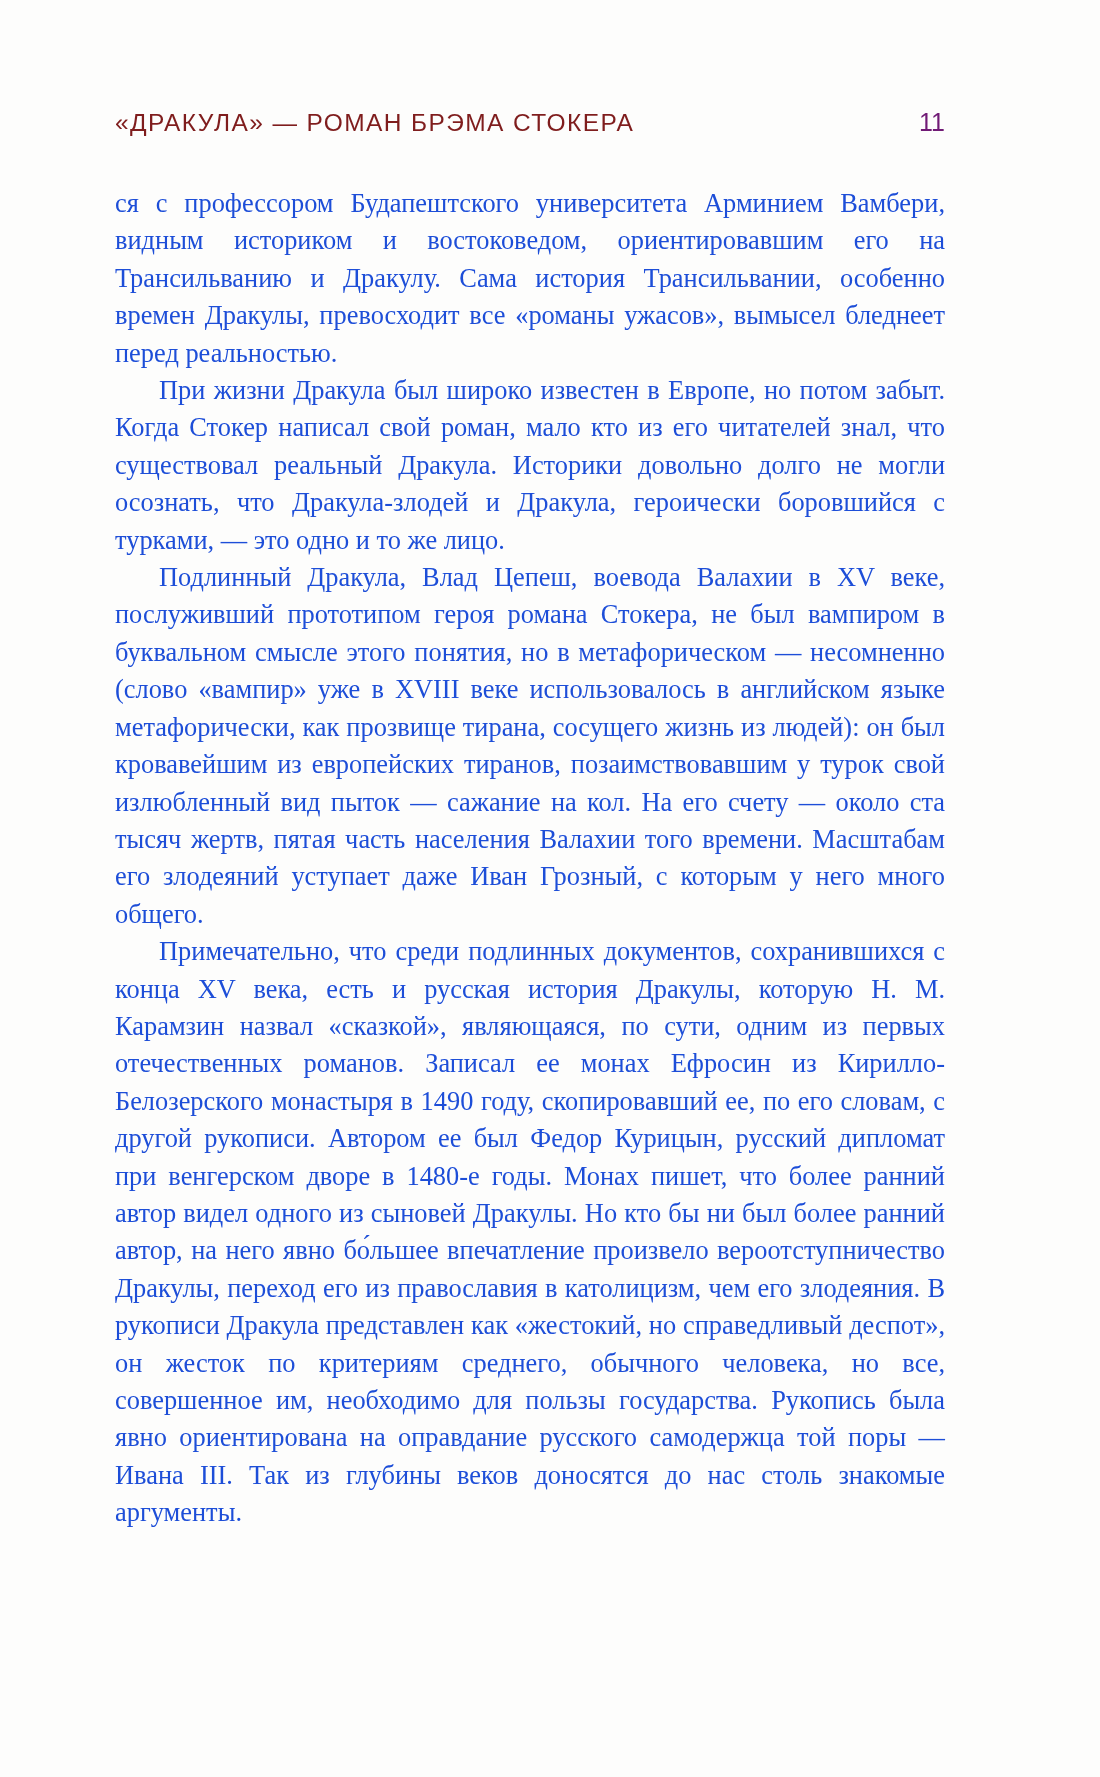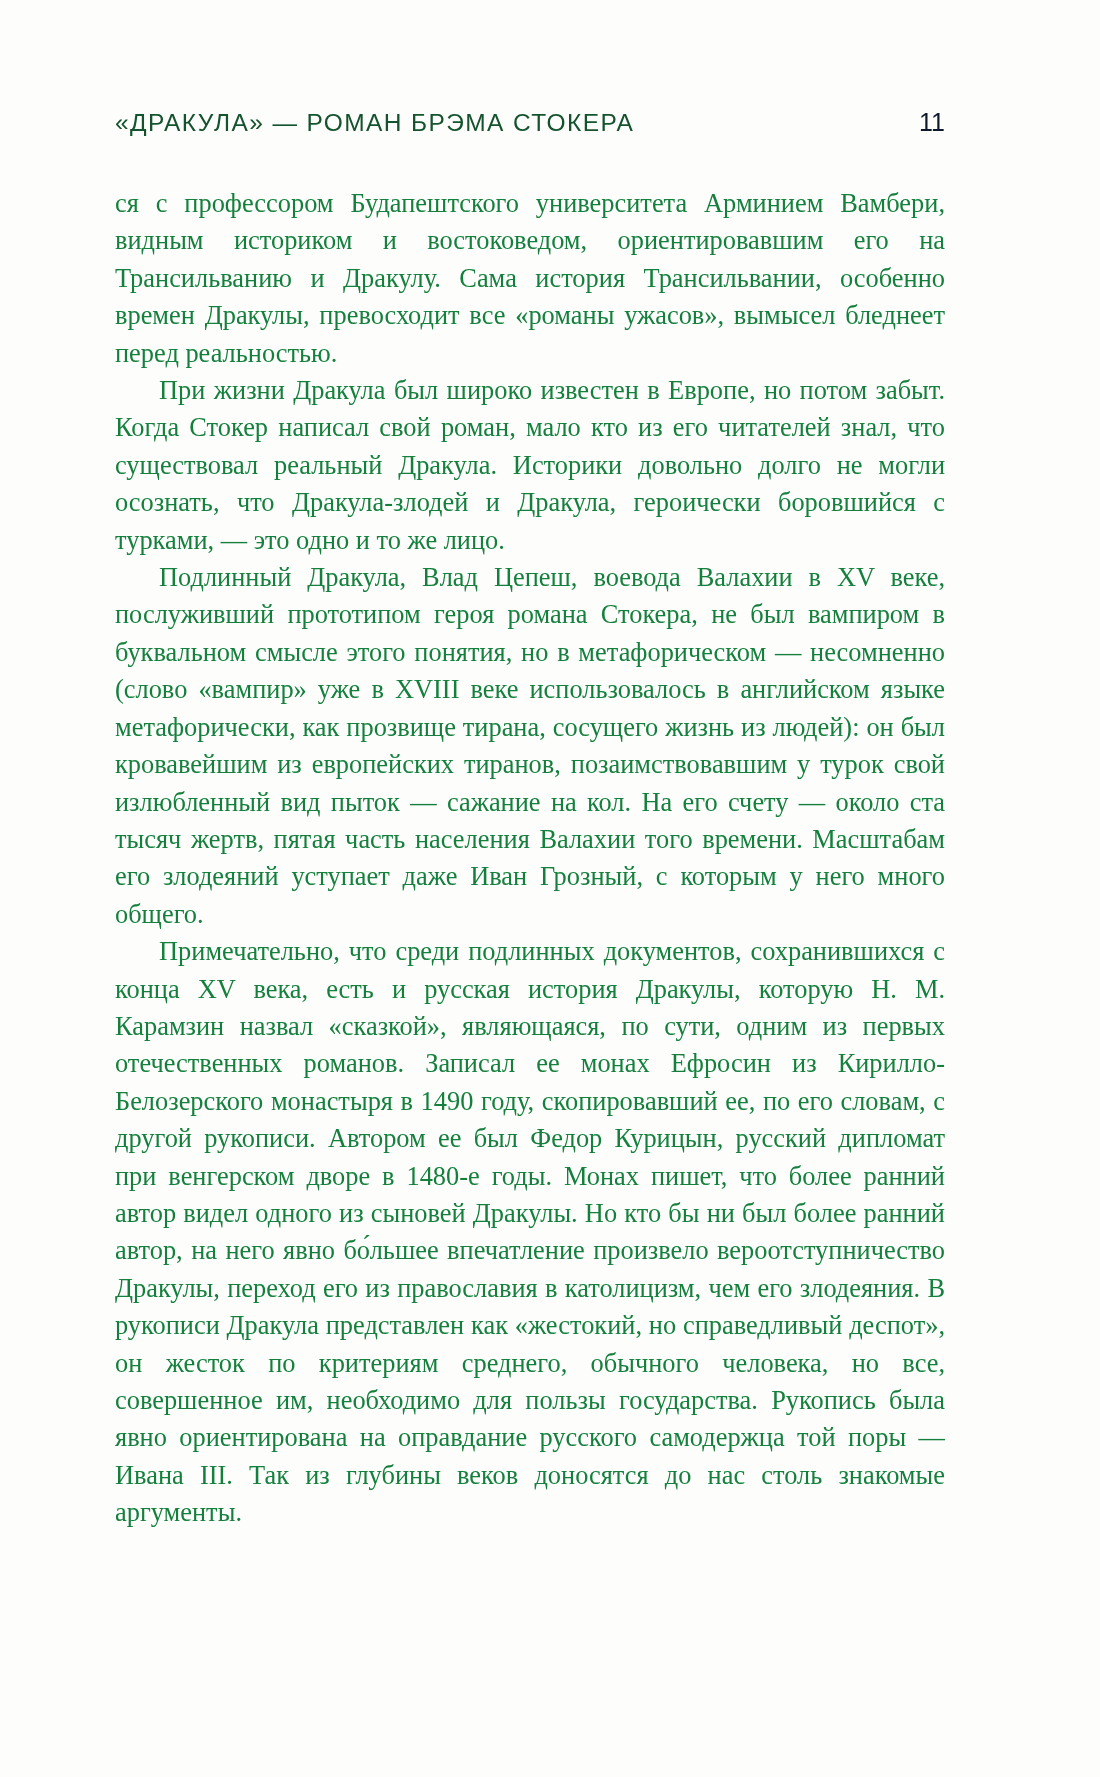--- a/index.html
+++ b/index.html
@@ -34,36 +34,36 @@
     align-items: baseline;
     justify-content: space-between;
     width: 100%;
     margin-bottom: 48px;
   }
   .running-head .title {
     font-family: "Liberation Sans", sans-serif;
     font-size: 24.5px;
     letter-spacing: 1.4px;
     font-weight: 400;
-    color: #14532d;
+    color: #7f1d1d;
     white-space: nowrap;
   }
   .running-head .folio {
     font-family: "Liberation Sans", sans-serif;
     font-size: 25px;
-    color: #0f172a;
+    color: #701a75;
     font-weight: 400;
   }
   .body-text p {
     margin: 0;
     font-size: 26.4px;
     line-height: 37.4px;
     text-align: justify;
     text-justify: inter-word;
-    color: #15803d;
+    color: #1d4ed8;
     hyphens: manual;
   }
   .body-text p.indent {
     text-indent: 44px;
     font-family: Liberation Serif, serif;
   }
   .body-text p.cont {
     text-indent: 0;
   }
 </style>

